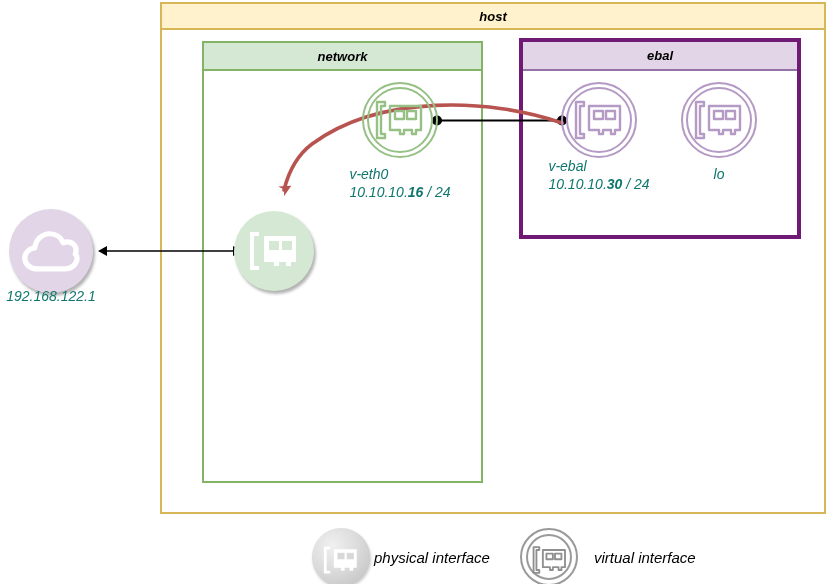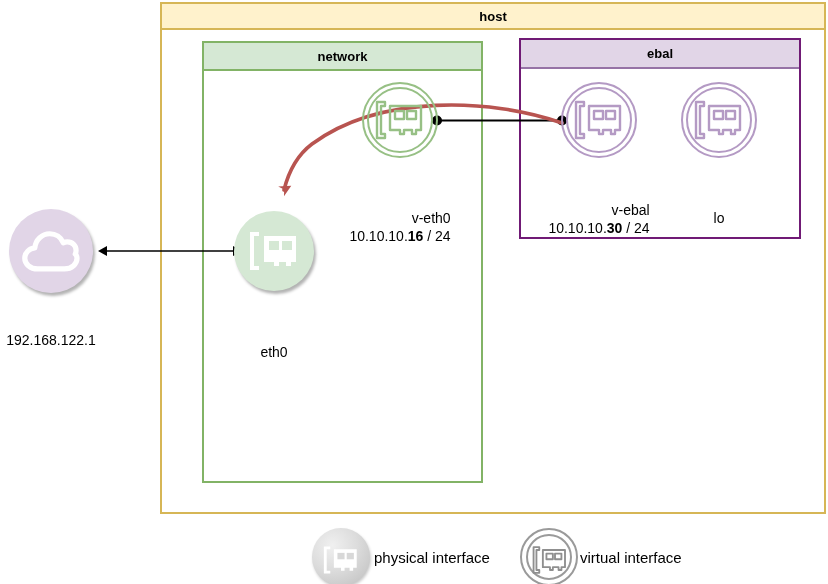--- a/index.html
+++ b/index.html
@@ -13,20 +13,21 @@
     position: relative;
     overflow: hidden;
     font-family: "Liberation Sans", sans-serif;
     color: #000000;
   }
   #stage {
     position: absolute;
     left: 0; top: 0;
     width: 828px;
     height: 584px;
+    font-style: italic;
   }
 
   
   .box {
     position: absolute;
     box-sizing: border-box;
     background: #ffffff;
   }
   .box > .box-header {
     position: absolute;
@@ -61,21 +62,21 @@
   }
   #network-box > .box-header {
     height: 28px;
     background: #d5e8d4;
     border-bottom: 2px solid #82b366;
   }
 
   #ebal-box {
     left: 519px; top: 38px;
     width: 282px; height: 201px;
-    border: 2px solid #701a75;
+    border: 4px solid #701a75;
   }
   #ebal-box > .box-header {
     height: 29px;
     background: #e1d5e7;
     border-bottom: 2px solid #9673a6;
   }
 
   
   .node {
     position: absolute;
@@ -83,26 +84,25 @@
   }
   .node .disc {
     position: absolute;
     border-radius: 50%;
     box-sizing: border-box;
   }
   .node .caption {
     position: absolute;
     left: 50%;
     transform: translateX(-50%);
-    text-align: right;
+    text-align: left;
     font-size: 14px;
     line-height: 18px;
     white-space: nowrap;
-    color: #000000;
-    margin-top: 44px;
+    color: #0f766e;
   }
   .caption b { font-weight: bold; }
 
   
   .disc.physical {
     box-shadow: 2px 3px 3px rgba(0,0,0,0.30);
   }
   
   .disc.ring-outer {
     background: transparent;
@@ -196,21 +196,20 @@
         <path d="M2,2 h9 v4 h-5 v30 h5 v4 h-9 z"></path>
 
         <path d="M16,6 h32 v26 h-5 v4 h-5 v-4 h-7 v4 h-5 v-4 h-10 z"></path>
       </g>
       <g fill="#d5e8d4">
         <rect x="21" y="11" width="10" height="9"></rect>
         <rect x="34" y="11" width="10" height="9"></rect>
       </g>
     </svg>
     <div class="caption" style="top:48px;">
-      <div>eth0</div>
     </div>
   </div>
 
   <div class="node" style="left:400px; top:120px;">
     <div class="disc ring-outer" style="left:-38px; top:-38px; width:76px; height:76px; border:2px solid #97c085;"></div>
     <div class="disc ring-inner" style="left:-33px; top:-33px; width:66px; height:66px; border:2px solid #97c085;"></div>
     <svg class="nic-svg" style="left:-26px; top:-21px; width:52px; height:42px;" viewBox="0 0 52 42">
       <g fill="none" stroke="#97c085" stroke-width="2.4" stroke-linejoin="round">
         <path d="M3,3 h8 v4 h-4 v28 h4 v4 h-8 z"></path>
         <path d="M16,7 h31 v24 h-5 v4 h-4 v-4 h-8 v4 h-4 v-4 h-10 z"></path>
@@ -284,18 +283,18 @@
         <div class="legend-disc" style="position:absolute; left:4px; top:4px; width:46px; height:46px; border:2px solid #9a9a9a;"></div>
         <svg class="nic-svg" style="left:9px; top:15px; width:38px; height:30px;" viewBox="0 0 52 42">
           <g fill="none" stroke="#8f8f8f" stroke-width="2.6" stroke-linejoin="round">
             <path d="M3,3 h8 v4 h-4 v28 h4 v4 h-8 z"></path>
             <path d="M16,7 h31 v24 h-5 v4 h-4 v-4 h-8 v4 h-4 v-4 h-10 z"></path>
             <rect x="21" y="12" width="9" height="8"></rect>
             <rect x="33" y="12" width="9" height="8"></rect>
           </g>
         </svg>
       </div>
-      <div class="legend-label" style="margin-left:2px;">virtual interface</div>
+      <div class="legend-label" style="margin-left:16px;">virtual interface</div>
     </div>
 
   </div>
 
 </div>
 
 </body></html>

